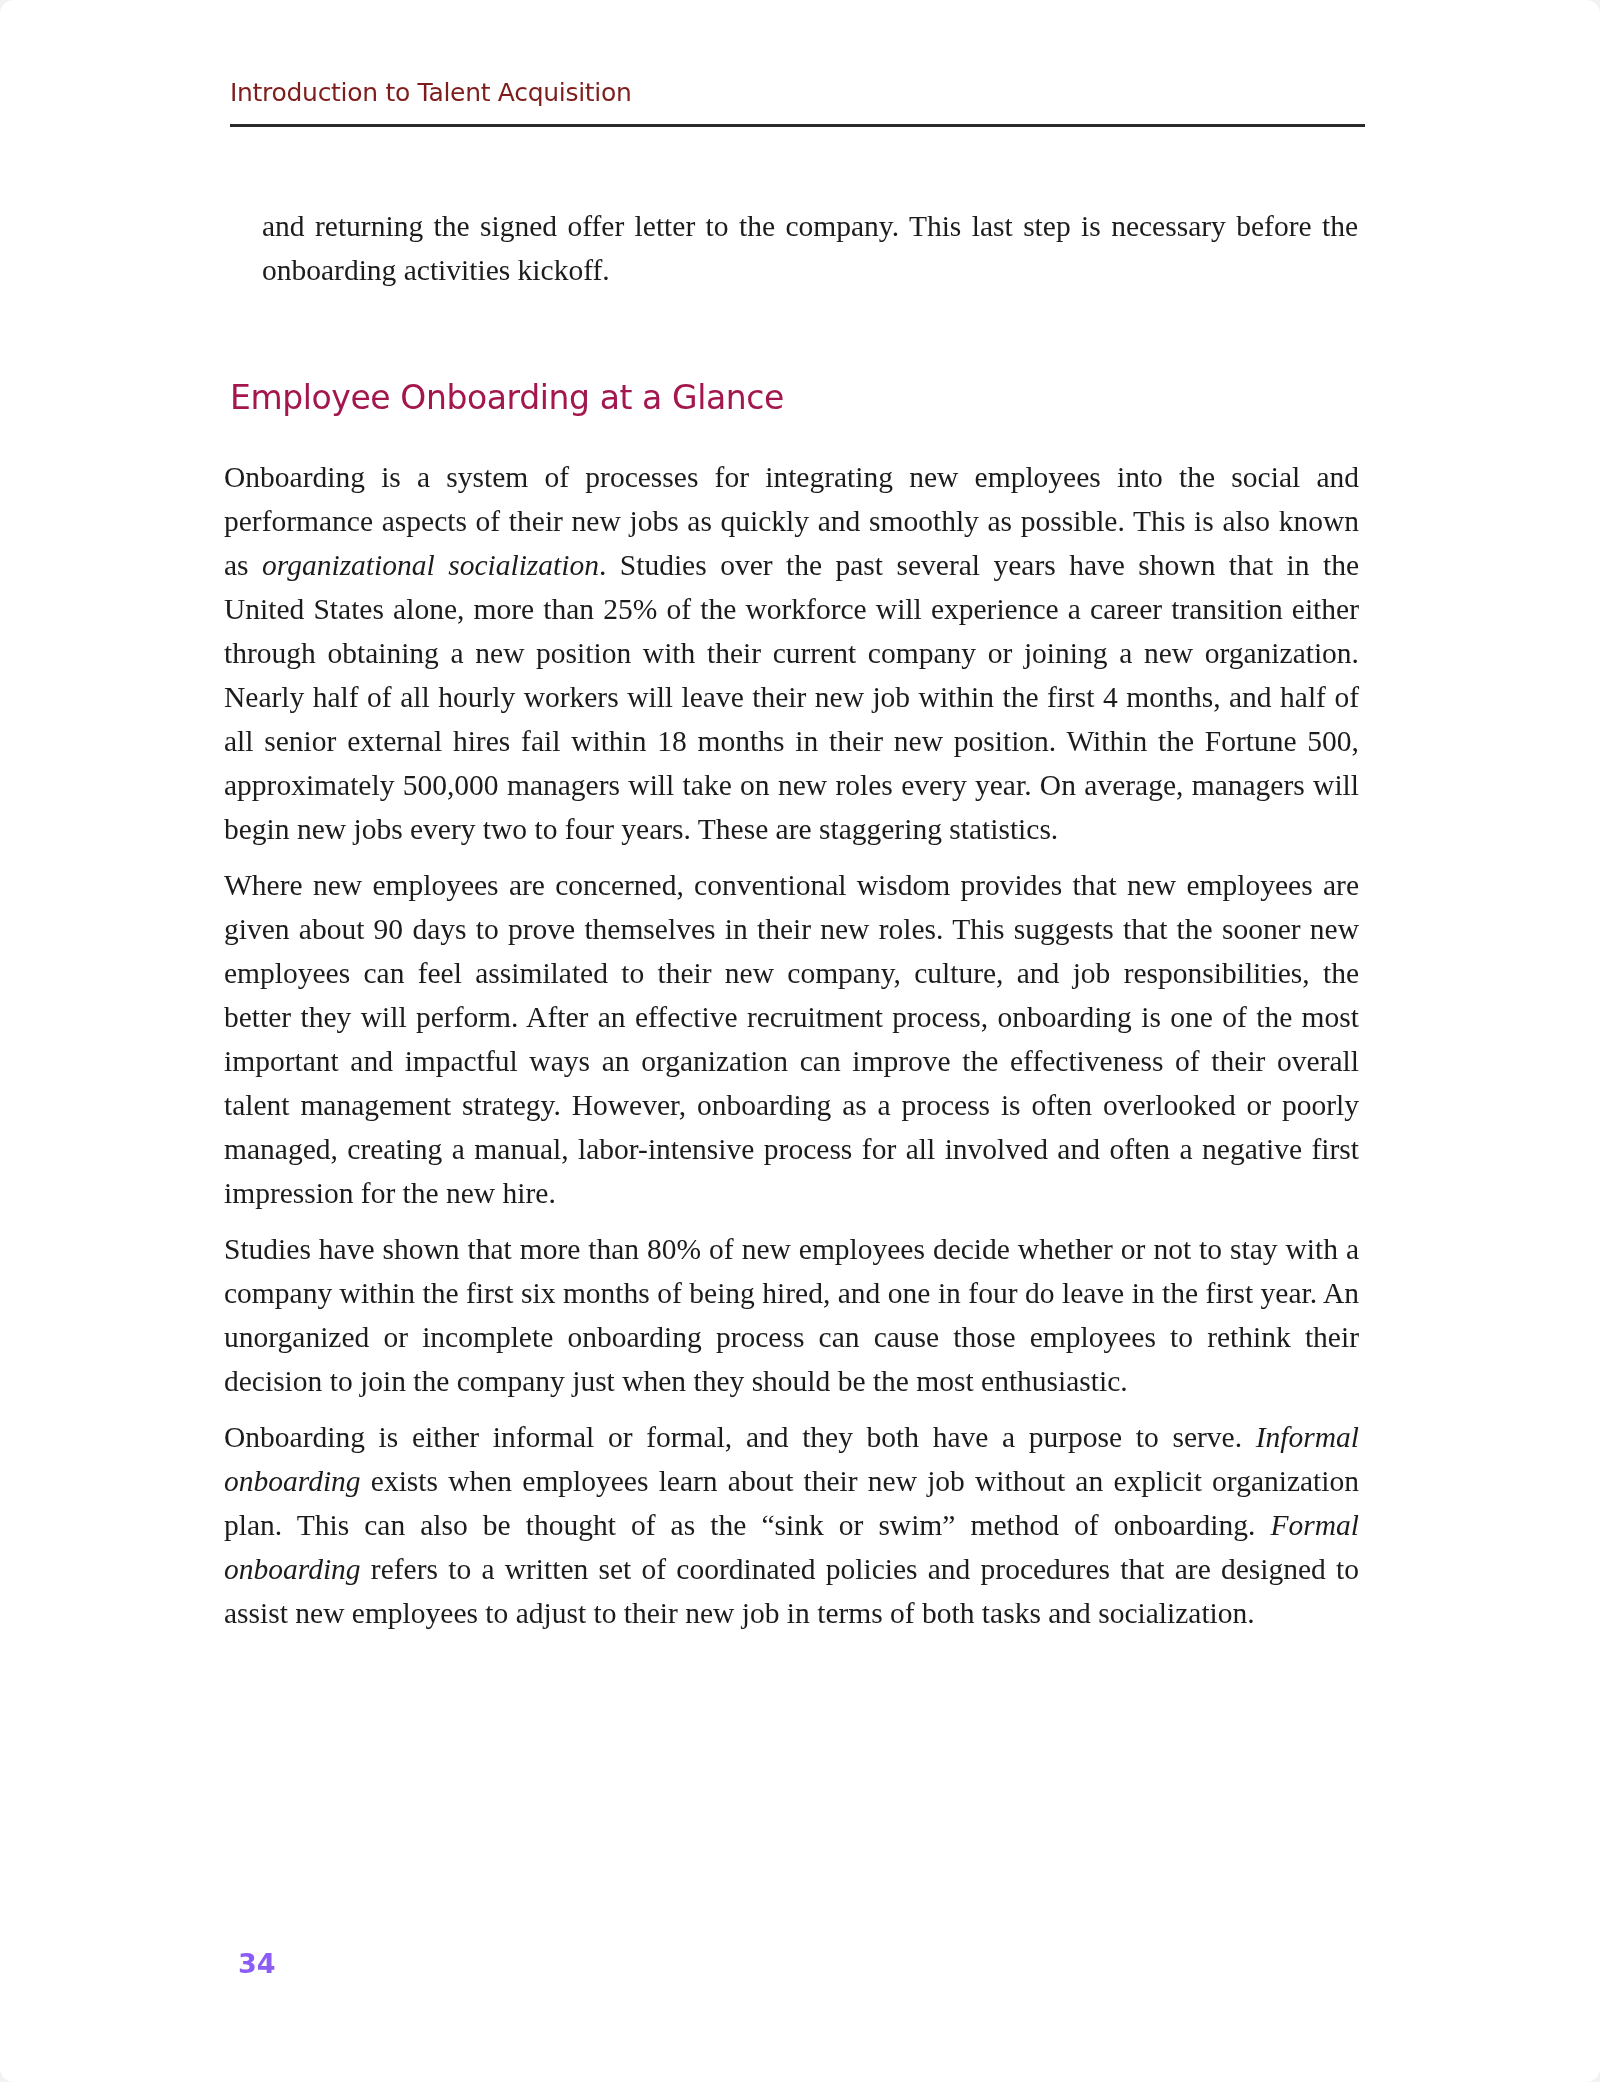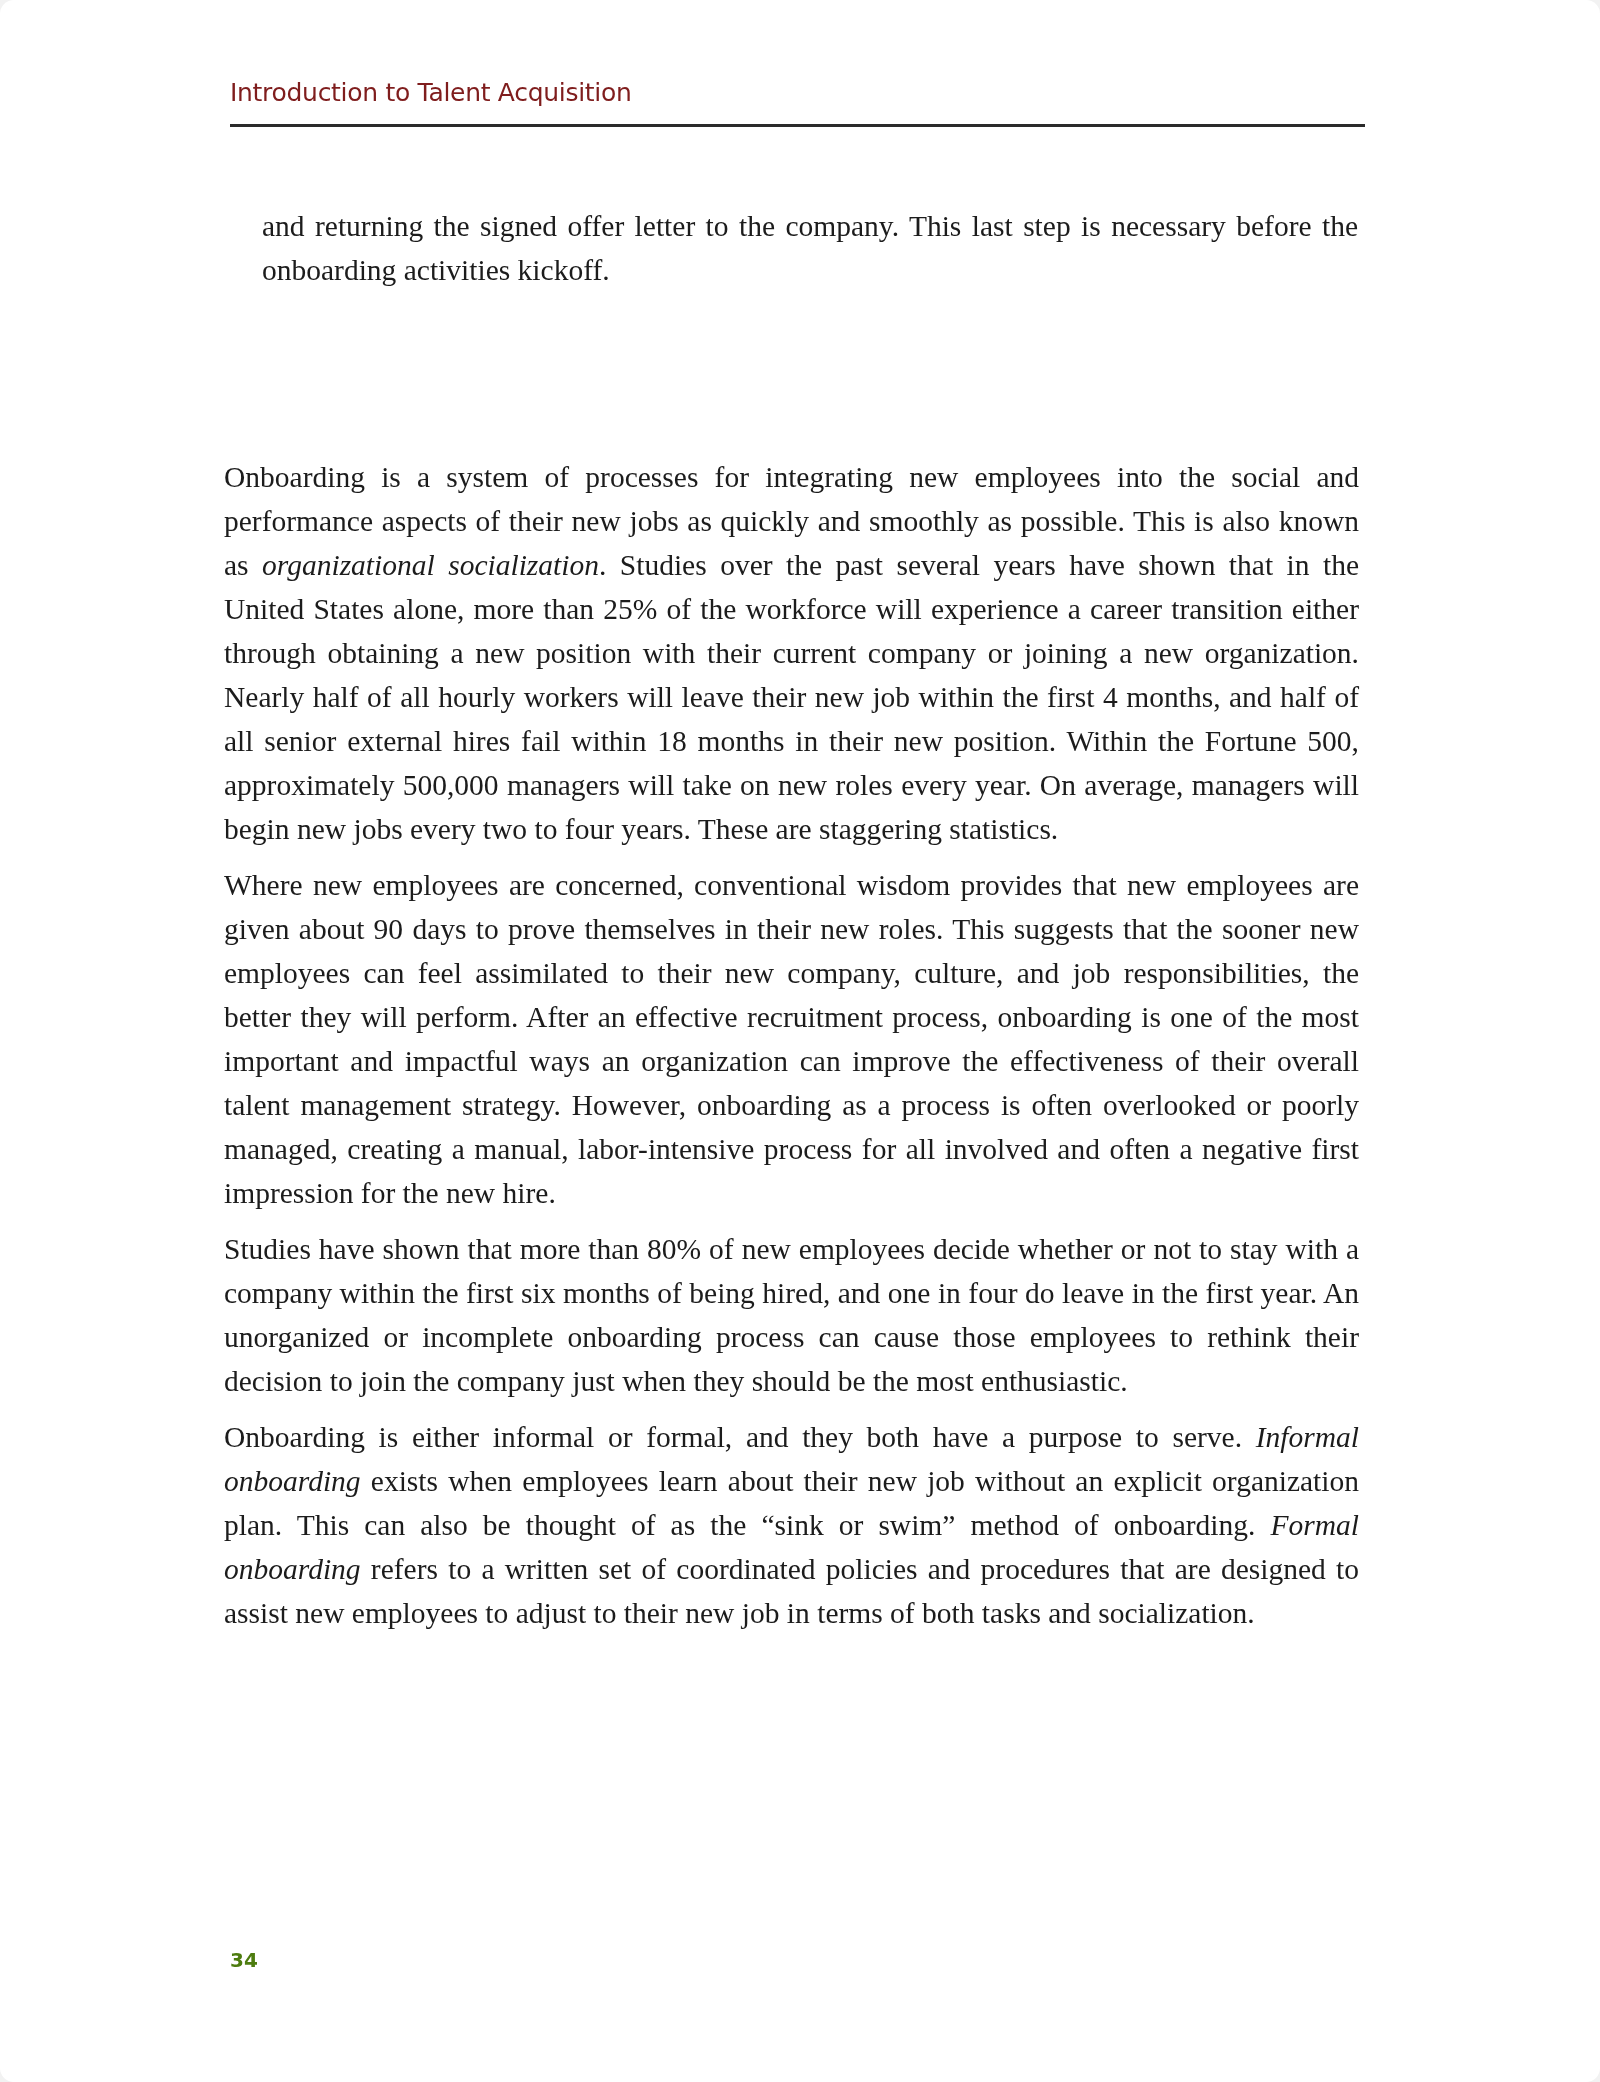--- a/index.html
+++ b/index.html
@@ -27,34 +27,35 @@
   .section-heading {
     position: absolute; left: 230px; top: 378px; margin: 0;
     font-family: "DejaVu Sans", sans-serif; font-weight: normal; font-size: 33px;
     color: #a3174e; letter-spacing: -0.4px;
   }
   .section-body {
     position: absolute; left: 224px; top: 455px; width: 1135px;
   }
   .section-body p { margin: 0 0 12px 0; }
   .page-number {
-    position: absolute; left: 230px; top: 1948px;
-    font-family: "DejaVu Sans", sans-serif; font-weight: bold; font-size: 20px; color: #4d7c0f;
+    position: absolute; left: 238px; top: 1948px;
+    font-family: "DejaVu Sans", sans-serif; font-weight: bold; font-size: 27px; color: #8b5cf6;
   }
   em { font-style: italic; }
 </style>
 </head>
 <body>
 
 <div class="page">
   <div class="running-head">Introduction to Talent Acquisition</div>
   <div class="head-rule"></div>
 
   <p class="body-text carry-over">and returning the signed offer letter to the company. This last step is necessary before the onboarding activities kickoff.</p>
 
+  <h2 class="section-heading">Employee Onboarding at a Glance</h2>
 
   <div class="section-body body-text">
     <p><span>Onboarding is a system of processes for integrating new employees into the social and performance aspects of their new jobs as quickly and smoothly as possible. This is also known as </span><em>organizational socialization</em><span>. Studies over the past several years have shown that in the United States alone, more than 25% of the workforce will experi­ence a career transition either through obtaining a new position with their current company or joining a new organization. Nearly half of all hourly workers will leave their new job within the first 4 months, and half of all senior external hires fail within 18 months in their new position. Within the Fortune 500, approximately 500,000 managers will take on new roles every year. On average, managers will begin new jobs every two to four years. These are staggering statistics.</span></p>
     <p>Where new employees are concerned, conventional wisdom provides that new employees are given about 90 days to prove themselves in their new roles. This sug­gests that the sooner new employees can feel assimilated to their new company, culture, and job responsibilities, the better they will perform. After an effective recruitment process, onboarding is one of the most important and impactful ways an organization can improve the effectiveness of their overall talent management strategy. However, onboarding as a process is often overlooked or poorly managed, creating a manual, labor-intensive process for all involved and often a negative first impression for the new hire.</p>
     <p>Studies have shown that more than 80% of new employees decide whether or not to stay with a company within the first six months of being hired, and one in four do leave in the first year. An unorganized or incomplete onboarding process can cause those employees to rethink their decision to join the company just when they should be the most enthusiastic.</p>
     <p><span>Onboarding is either informal or formal, and they both have a purpose to serve. </span><em>Infor­mal onboarding</em><span> exists when employees learn about their new job without an explicit organization plan. This can also be thought of as the “sink or swim” method of on­boarding. </span><em>Formal onboarding</em><span> refers to a written set of coordinated policies and pro­cedures that are designed to assist new employees to adjust to their new job in terms of both tasks and socialization.</span></p>
   </div>
 
   <div class="page-number">34</div>
 </div>

